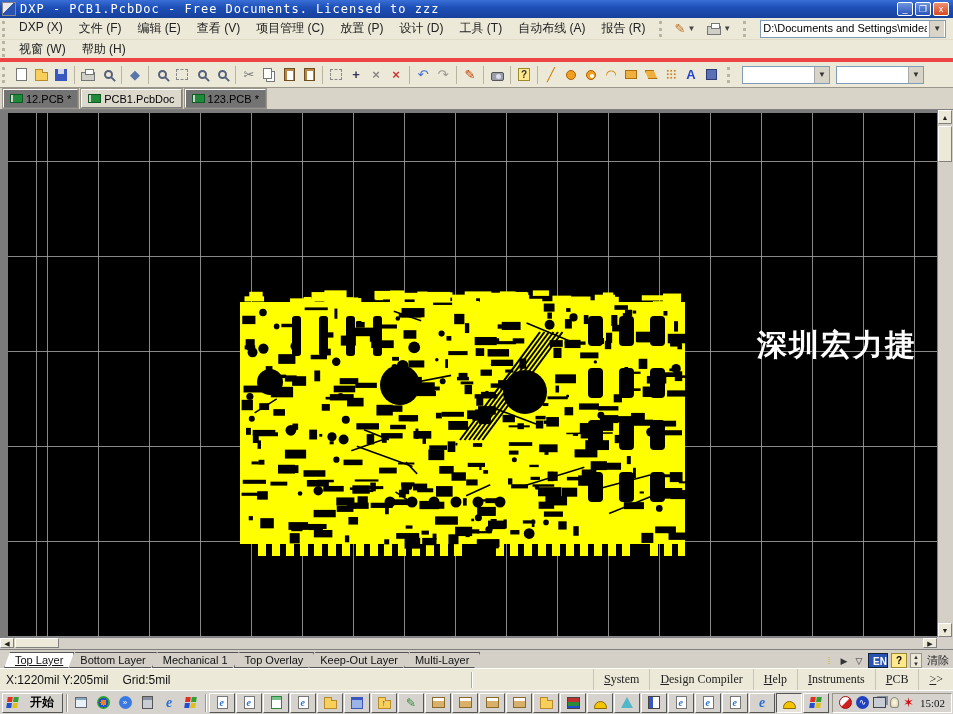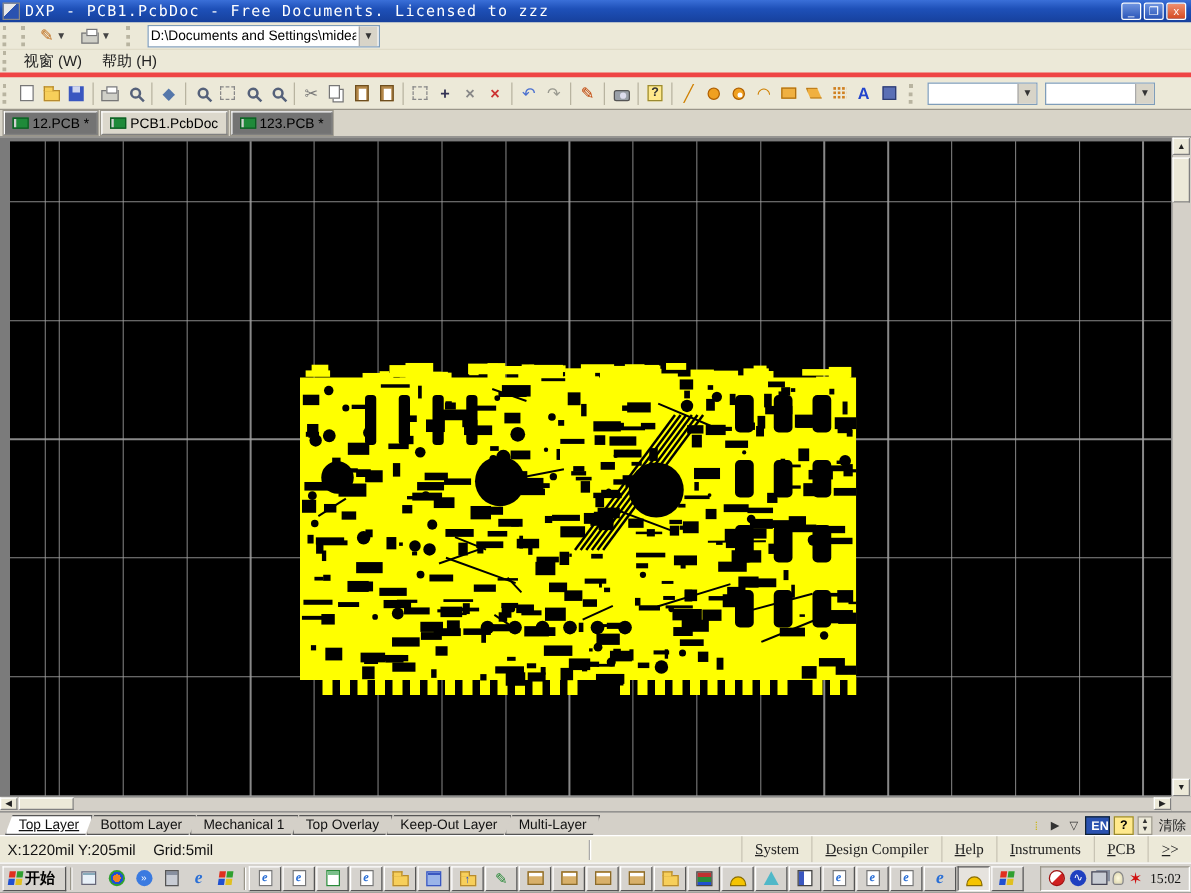--- a/index.html
+++ b/index.html
@@ -98,21 +98,21 @@
   
   .statusrow{position:absolute;left:0;top:668px;width:953px;height:22px;background:#ece9d8;border-top:1px solid #fff;display:flex;align-items:center;}
   .coords{padding-left:6px;color:#111;white-space:nowrap;}
   .sdiv{width:1px;height:16px;background:#aaa;box-shadow:1px 0 0 #fff;}
   .panelbtns{margin-left:auto;display:flex;align-items:center;height:100%;font-family:Liberation Serif, serif;}
   .pbtn{padding:0 10px;height:100%;display:flex;align-items:center;border-left:1px solid #c8c4b4;color:#222;white-space:nowrap;}
   .pbtn span::first-letter{text-decoration:underline;}
 
   
   .taskbar{position:absolute;left:0;top:690px;width:953px;height:24px;background:#d6d3ce;border-top:1px solid #fff;display:flex;align-items:center;}
-  .startbtn{height:20px;margin-left:2px;display:flex;align-items:center;gap:1px;padding:0 8px 0 4px;background:#d6d3ce;border:1px solid;border-color:#fff #555 #555 #fff;font-weight:bold;}
+  .startbtn{height:20px;margin-left:2px;display:flex;align-items:center;gap:11px;padding:0 8px 0 4px;background:#d6d3ce;border:1px solid;border-color:#fff #555 #555 #fff;font-weight:bold;}
   .flag{width:12px;height:11px;display:grid;grid-template-columns:5px 5px;grid-template-rows:5px 5px;gap:1px;transform:skewX(-8deg);}
   .flag i{display:block;}
   .flag i:nth-child(1){background:#e03020;} .flag i:nth-child(2){background:#30a030;}
   .flag i:nth-child(3){background:#2050d0;} .flag i:nth-child(4){background:#e0c020;}
   .tsep2{width:1px;height:18px;background:#9a968a;box-shadow:1px 0 0 #fff;margin:0 3px;}
   .qlitem{width:22px;height:20px;display:flex;align-items:center;justify-content:center;}
   .winbtn{width:26px;height:20px;margin-right:1px;background:#d6d3ce;border:1px solid;border-color:#fff #555 #555 #fff;display:flex;align-items:center;justify-content:center;overflow:hidden;}
   .winbtn.pressed{border-color:#555 #fff #fff #555;background:#e6e3de;}
   .tray{margin-left:auto;height:20px;display:flex;align-items:center;gap:4px;border:1px solid;border-color:#9a968a #fff #fff #9a968a;padding:0 6px;margin-right:1px;}
   .tray-time{font-size:11px;color:#111;padding-left:2px;font-family:Liberation Serif, serif;}
@@ -152,20 +152,32 @@
     <div class="title-text">DXP - PCB1.PcbDoc - Free Documents. Licensed to zzz</div>
     <div class="title-btns">
       <div class="tbtn min">_</div>
       <div class="tbtn res">❐</div>
       <div class="tbtn close">x</div>
     </div>
   </div>
 
   <div class="menurow1">
     <div class="grip"></div>
+    <div id="menu1" style="display:flex;">
+        <div class="menu-item">DXP (X)</div>
+        <div class="menu-item">文件 (F)</div>
+        <div class="menu-item">编辑 (E)</div>
+        <div class="menu-item">查看 (V)</div>
+        <div class="menu-item">项目管理 (C)</div>
+        <div class="menu-item">放置 (P)</div>
+        <div class="menu-item">设计 (D)</div>
+        <div class="menu-item">工具 (T)</div>
+        <div class="menu-item">自动布线 (A)</div>
+        <div class="menu-item">报告 (R)</div>
+      </div>
     <div class="grip" style="margin-left:6px;"></div>
     <div class="mtoolbtn">
       <span class="ig gly" style="color:#c07020;">✎</span>
       <span class="arrow">▼</span>
     </div>
     <div class="mtoolbtn">
       <span class="ig ig-printer"></span>
       <span class="arrow">▼</span>
     </div>
     <div class="grip" style="margin-left:6px;"></div>
@@ -782,20 +794,21 @@
           <rect x="348" y="182" width="15" height="30" fill="#000" rx="4"></rect>
           <rect x="379" y="182" width="15" height="30" fill="#000" rx="4"></rect>
           <rect x="410" y="182" width="15" height="30" fill="#000" rx="4"></rect>
           <circle cx="150" cy="212" r="5.5" fill="#000"></circle>
           <circle cx="172" cy="212" r="5.5" fill="#000"></circle>
           <circle cx="194" cy="212" r="5.5" fill="#000"></circle>
           <circle cx="216" cy="212" r="5.5" fill="#000"></circle>
           <circle cx="238" cy="212" r="5.5" fill="#000"></circle>
           <circle cx="260" cy="212" r="5.5" fill="#000"></circle>
         </svg>
+      <div class="watermark">深圳宏力捷</div>
     </div>
     <div class="vscroll">
       <div class="sbtn" style="left:0;top:0;width:14px;height:14px;line-height:13px;">▲</div>
       <div class="sthumb" style="left:0;top:16px;width:14px;height:36px;"></div>
       <div class="sbtn" style="left:0;bottom:0;width:14px;height:14px;line-height:13px;">▼</div>
     </div>
     <div class="hscroll">
       <div class="sbtn" style="left:0;top:0;width:14px;height:10px;line-height:9px;">◀</div>
       <div class="sthumb" style="left:15px;top:0;width:44px;height:10px;"></div>
       <div class="sbtn" style="right:0;top:0;width:14px;height:10px;line-height:9px;">▶</div>

